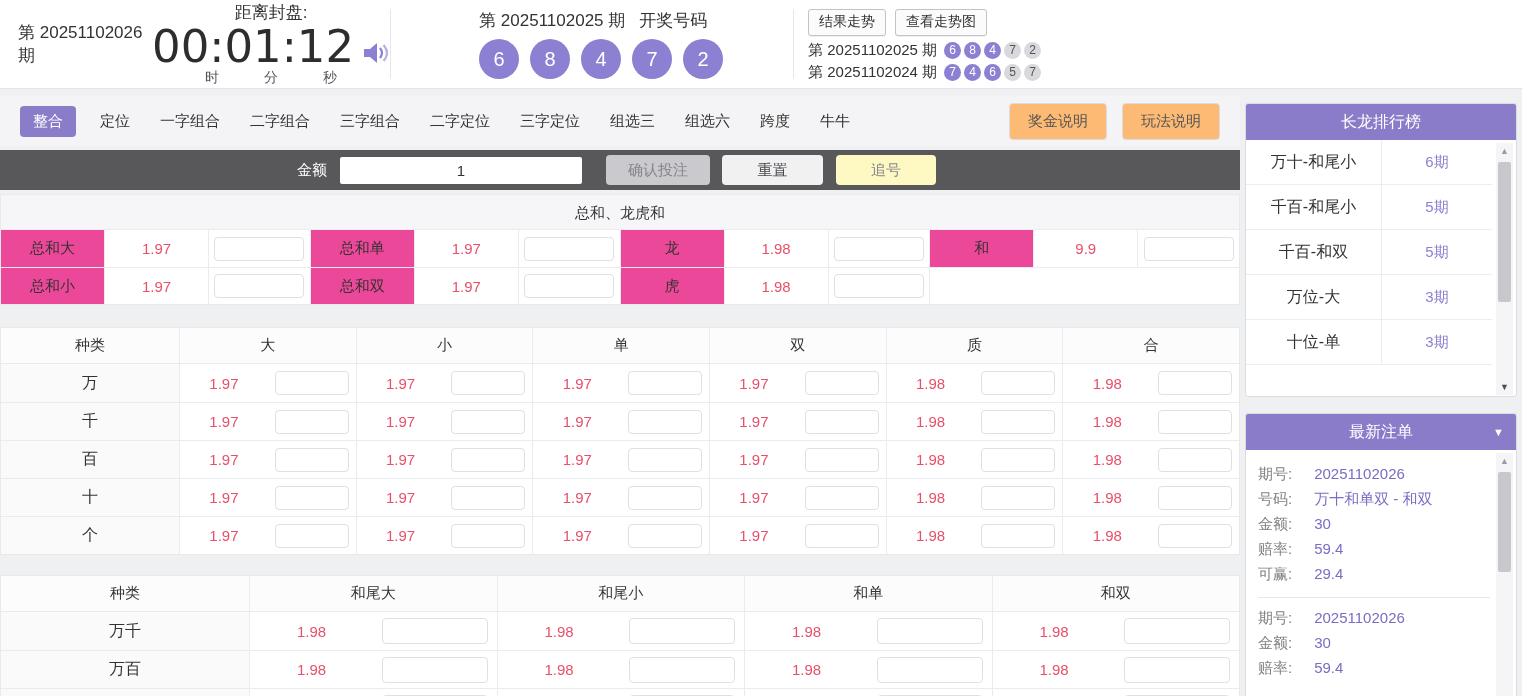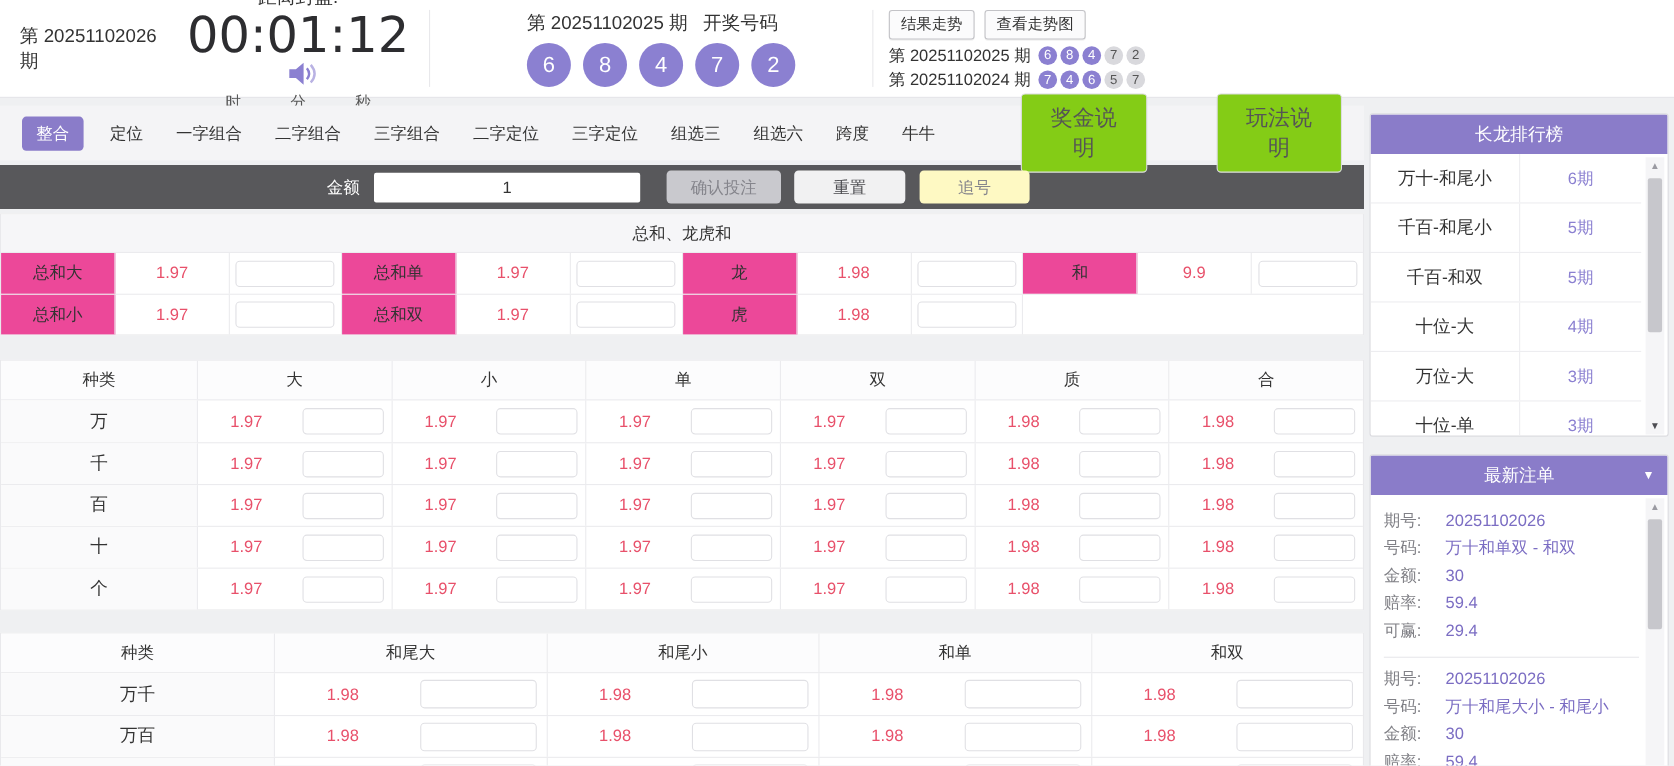--- a/index.html
+++ b/index.html
@@ -5,21 +5,21 @@
   * { margin:0; padding:0; box-sizing:border-box; }
   html,body { width:1522px; height:696px; overflow:hidden; }
   body { font-family:"Liberation Sans","DejaVu Sans",sans-serif; font-size:15px; color:#333; background:#eff0f2; }
   .page { width:1522px; height:696px; overflow:hidden; }
 
   
   .top { height:89px; background:#fff; border-bottom:1px solid #e4e4e8; display:flex; align-items:center; }
   .issue-left { flex:0 0 152px; padding-left:18px; font-size:17px; }
   .countdown { flex:0 0 238px; text-align:center; }
   .cd-label { font-size:17px; color:#333; }
-  .cd-row { display:flex; align-items:center; justify-content:center;flex-direction:column; }
+  .cd-row { display:flex; align-items:flex-end; justify-content:center; }
   .cd-time { font-size:45px; color:#2d2d30; font-family:"DejaVu Sans",sans-serif; line-height:1.0; }
   .speaker { margin-left:8px; cursor:pointer; }
   .cd-units { width:176px; margin:0 auto; display:flex; justify-content:space-between; padding:0 22px; font-size:14px; color:#555; }
   .vdiv { width:1px; height:70px; background:#e8e8eb; }
   .draw { flex:0 0 402px; padding-left:88px; }
   .draw-title { font-size:17px; }
   .draw-title .gap { display:inline-block; width:14px; }
   .balls { display:flex; gap:11px; margin-top:7px; }
   .ball { width:40px; height:40px; border-radius:50%; background:var(--ball); color:#fff; font-size:20px; display:flex; align-items:center; justify-content:center; }
   .history { padding-left:14px; padding-top:2px; }
@@ -32,21 +32,21 @@
   .mini-ball.lo { background:#d9d9dd; color:#555; }
 
   
   .main { display:flex; padding-top:7px; }
   .content { width:1240px; flex:0 0 1240px; }
 
   .tabbar { height:50px; display:flex; align-items:center; background:#f4f4f6; padding-left:20px; }
   .tab { margin-right:30px; font-size:15px; color:#333; cursor:pointer; white-space:nowrap; }
   .tab.active { background:var(--accent); color:#fff; padding:6px 13px; border-radius:4px; margin-right:24px; }
   .help-btns { margin-left:auto; display:flex; gap:15px; padding-right:20px; }
-  .help-btns button { background:#84cc16; border:1px solid #dcdce0; border-radius:4px; padding:8px 18px; font-size:20px; color:#555; cursor:pointer;margin-left:48px; }
+  .help-btns button { background:#fdba74; border:1px solid #dcdce0; border-radius:4px; padding:8px 18px; font-size:15px; color:#555; cursor:pointer; }
 
   .amount-bar { height:40px; background:var(--bar); display:flex; align-items:center; margin-top:4px; }
   .amount-label { margin-left:297px; color:#fff; font-size:15px; }
   .amount-input { margin-left:13px; width:242px; height:27px; border:none; border-radius:2px; text-align:center; font-size:15px; color:#333; }
   .bar-btn { height:30px; border:none; border-radius:4px; font-size:15px; cursor:pointer; }
   .btn-confirm { margin-left:24px; width:104px; background:#c9c9ce; color:#85858c; }
   .btn-reset   { margin-left:12px; width:101px; background:#f1f1f2; color:#4a4a4e; }
   .btn-chase   { margin-left:13px; width:100px; background:#fef9c3; color:#85858c; }
 
   .tbl { background:#fff; border:1px solid #e9e9ec; }
@@ -584,24 +584,20 @@
               </div>
               <div class="rank-row">
                 <div class="rank-name center">千百-和尾小</div>
                 <div class="rank-count center">5期</div>
               </div>
               <div class="rank-row">
                 <div class="rank-name center">千百-和双</div>
                 <div class="rank-count center">5期</div>
               </div>
               <div class="rank-row">
-                <div class="rank-name center">十位-大</div>
-                <div class="rank-count center">4期</div>
-              </div>
-              <div class="rank-row">
                 <div class="rank-name center">万位-大</div>
                 <div class="rank-count center">3期</div>
               </div>
               <div class="rank-row">
                 <div class="rank-name center">十位-单</div>
                 <div class="rank-count center">3期</div>
               </div>
             </div>
           <div class="sb">
             <div class="sb-up">▲</div>
@@ -620,21 +616,20 @@
           <div id="bet-entries">
               <div class="bet-entry">
                 <div class="bet-line"><span class="bet-lbl">期号:</span><span class="bet-val">20251102026</span></div>
                 <div class="bet-line"><span class="bet-lbl">号码:</span><span class="bet-val">万十和单双 - 和双</span></div>
                 <div class="bet-line"><span class="bet-lbl">金额:</span><span class="bet-val">30</span></div>
                 <div class="bet-line"><span class="bet-lbl">赔率:</span><span class="bet-val">59.4</span></div>
                 <div class="bet-line"><span class="bet-lbl">可赢:</span><span class="bet-val">29.4</span></div>
               </div>
               <div class="bet-entry">
                 <div class="bet-line"><span class="bet-lbl">期号:</span><span class="bet-val">20251102026</span></div>
-                <div class="bet-line"><span class="bet-lbl">号码:</span><span class="bet-val">万十和尾大小 - 和尾小</span></div>
                 <div class="bet-line"><span class="bet-lbl">金额:</span><span class="bet-val">30</span></div>
                 <div class="bet-line"><span class="bet-lbl">赔率:</span><span class="bet-val">59.4</span></div>
               </div>
             </div>
           <div class="sb">
             <div class="sb-up">▲</div>
             <div class="sb-thumb" style="top:19px;height:100px;"></div>
             <div class="sb-dn">▼</div>
           </div>
         </div>

